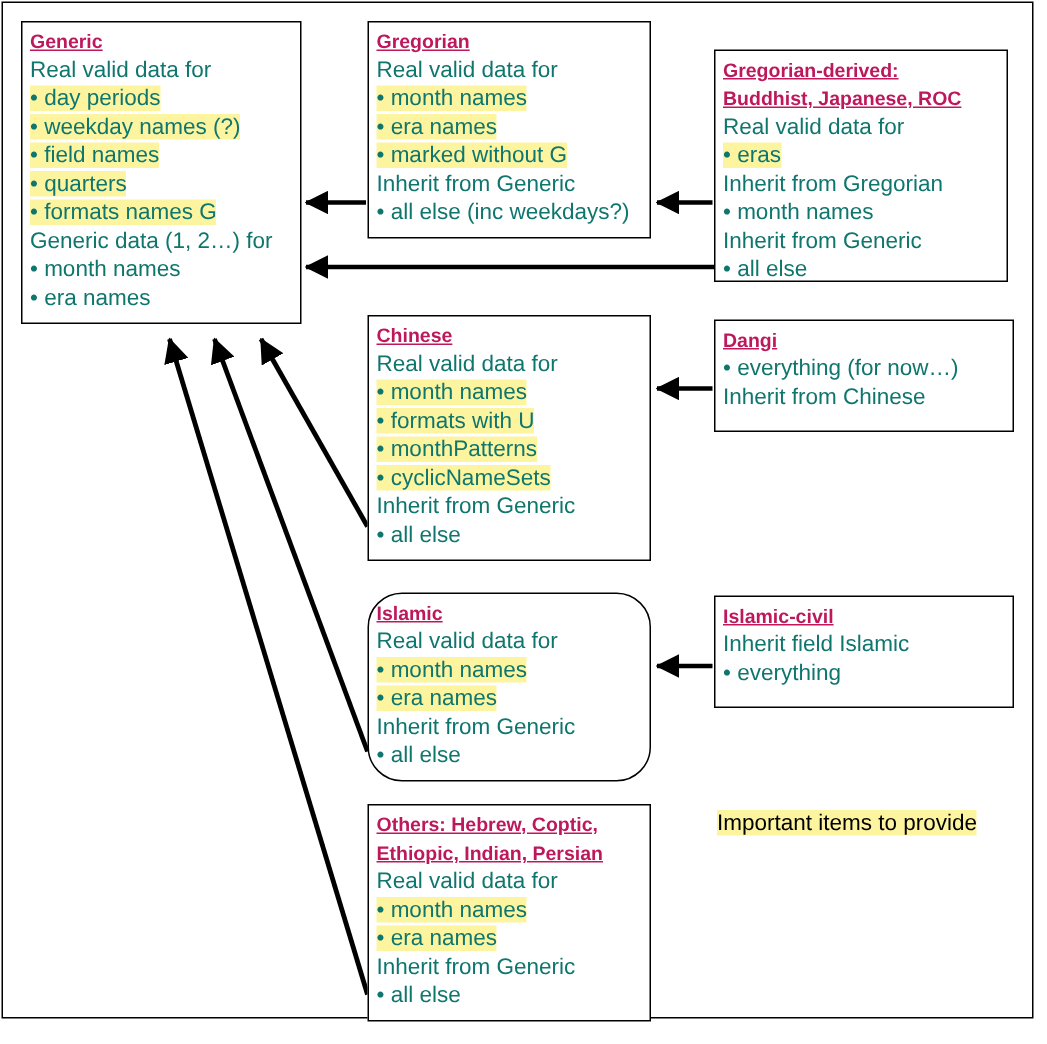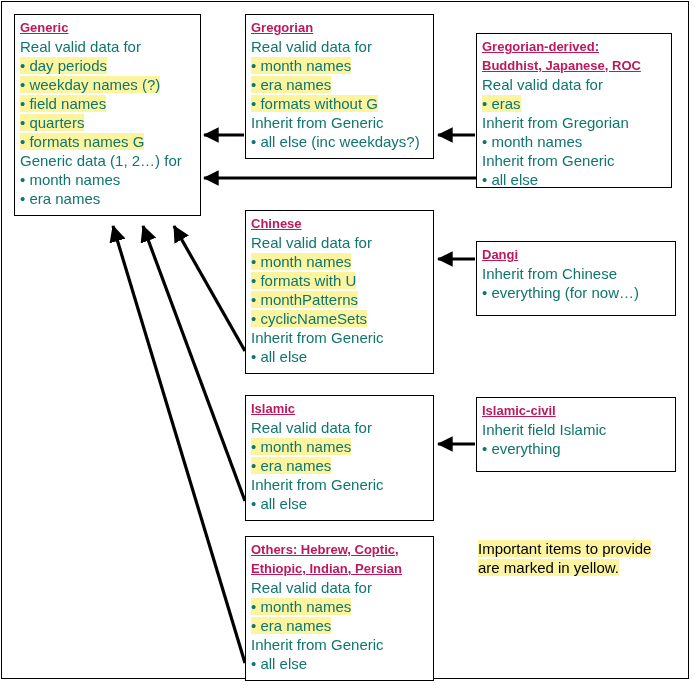--- a/index.html
+++ b/index.html
@@ -112,21 +112,21 @@
     <div class="line"><span class="txt">Generic data (1, 2…) for</span></div>
     <div class="line"><span class="txt">• month names</span></div>
     <div class="line"><span class="txt">• era names</span></div>
   </div>
 
   <div class="node" style="left:245px; top:14px; width:189px; height:145px;">
     <div class="node-title">Gregorian</div>
     <div class="line"><span class="txt">Real valid data for</span></div>
     <div class="line hl"><span class="txt">• month names</span></div>
     <div class="line hl"><span class="txt">• era names</span></div>
-    <div class="line hl"><span class="txt">• formats without G</span></div>
+    <div class="line hl"><span class="txt">• marked without G</span></div>
     <div class="line"><span class="txt">Inherit from Generic</span></div>
     <div class="line"><span class="txt">• all else (inc weekdays?)</span></div>
   </div>
 
   <div class="node" style="left:476px; top:33px; width:196px; height:155px;">
     <div class="node-title">Gregorian-derived:</div>
     <div class="node-title">Buddhist, Japanese, ROC</div>
     <div class="line"><span class="txt">Real valid data for</span></div>
     <div class="line hl"><span class="txt">• eras</span></div>
     <div class="line"><span class="txt">Inherit from Gregorian</span></div>
@@ -139,27 +139,27 @@
     <div class="node-title">Chinese</div>
     <div class="line"><span class="txt">Real valid data for</span></div>
     <div class="line hl"><span class="txt">• month names</span></div>
     <div class="line hl"><span class="txt">• formats with U</span></div>
     <div class="line hl"><span class="txt">• monthPatterns</span></div>
     <div class="line hl"><span class="txt">• cyclicNameSets</span></div>
     <div class="line"><span class="txt">Inherit from Generic</span></div>
     <div class="line"><span class="txt">• all else</span></div>
   </div>
 
-  <div class="node" style="left:476px; top:213px; width:200px; height:75px;margin-top:28px;">
+  <div class="node" style="left:476px; top:213px; width:200px; height:75px;">
     <div class="node-title">Dangi</div>
+    <div class="line"><span class="txt">• everything (for now…)</span></div>
     <div class="line"><span class="txt">Inherit from Chinese</span></div>
-    <div class="line"><span class="txt">• everything (for now…)</span></div>
   </div>
 
-  <div class="node" style="left:245px; top:395px; width:189px; height:126px;">
+  <div class="node" style="left:245px; top:395px; width:189px; height:126px;border-radius:23px;">
     <div class="node-title">Islamic</div>
     <div class="line"><span class="txt">Real valid data for</span></div>
     <div class="line hl"><span class="txt">• month names</span></div>
     <div class="line hl"><span class="txt">• era names</span></div>
     <div class="line"><span class="txt">Inherit from Generic</span></div>
     <div class="line"><span class="txt">• all else</span></div>
   </div>
 
   <div class="node" style="left:476px; top:397px; width:200px; height:75px;">
     <div class="node-title">Islamic-civil</div>
@@ -172,16 +172,15 @@
     <div class="node-title">Ethiopic, Indian, Persian</div>
     <div class="line"><span class="txt">Real valid data for</span></div>
     <div class="line hl"><span class="txt">• month names</span></div>
     <div class="line hl"><span class="txt">• era names</span></div>
     <div class="line"><span class="txt">Inherit from Generic</span></div>
     <div class="line"><span class="txt">• all else</span></div>
   </div>
 
   <div class="legend" style="left:478px; top:539px; width:200px;">
     <div><span class="txt">Important items to provide</span></div>
-    <div><span class="txt">are marked in yellow.</span></div>
   </div>
 
 </div>
 
 </body></html>

